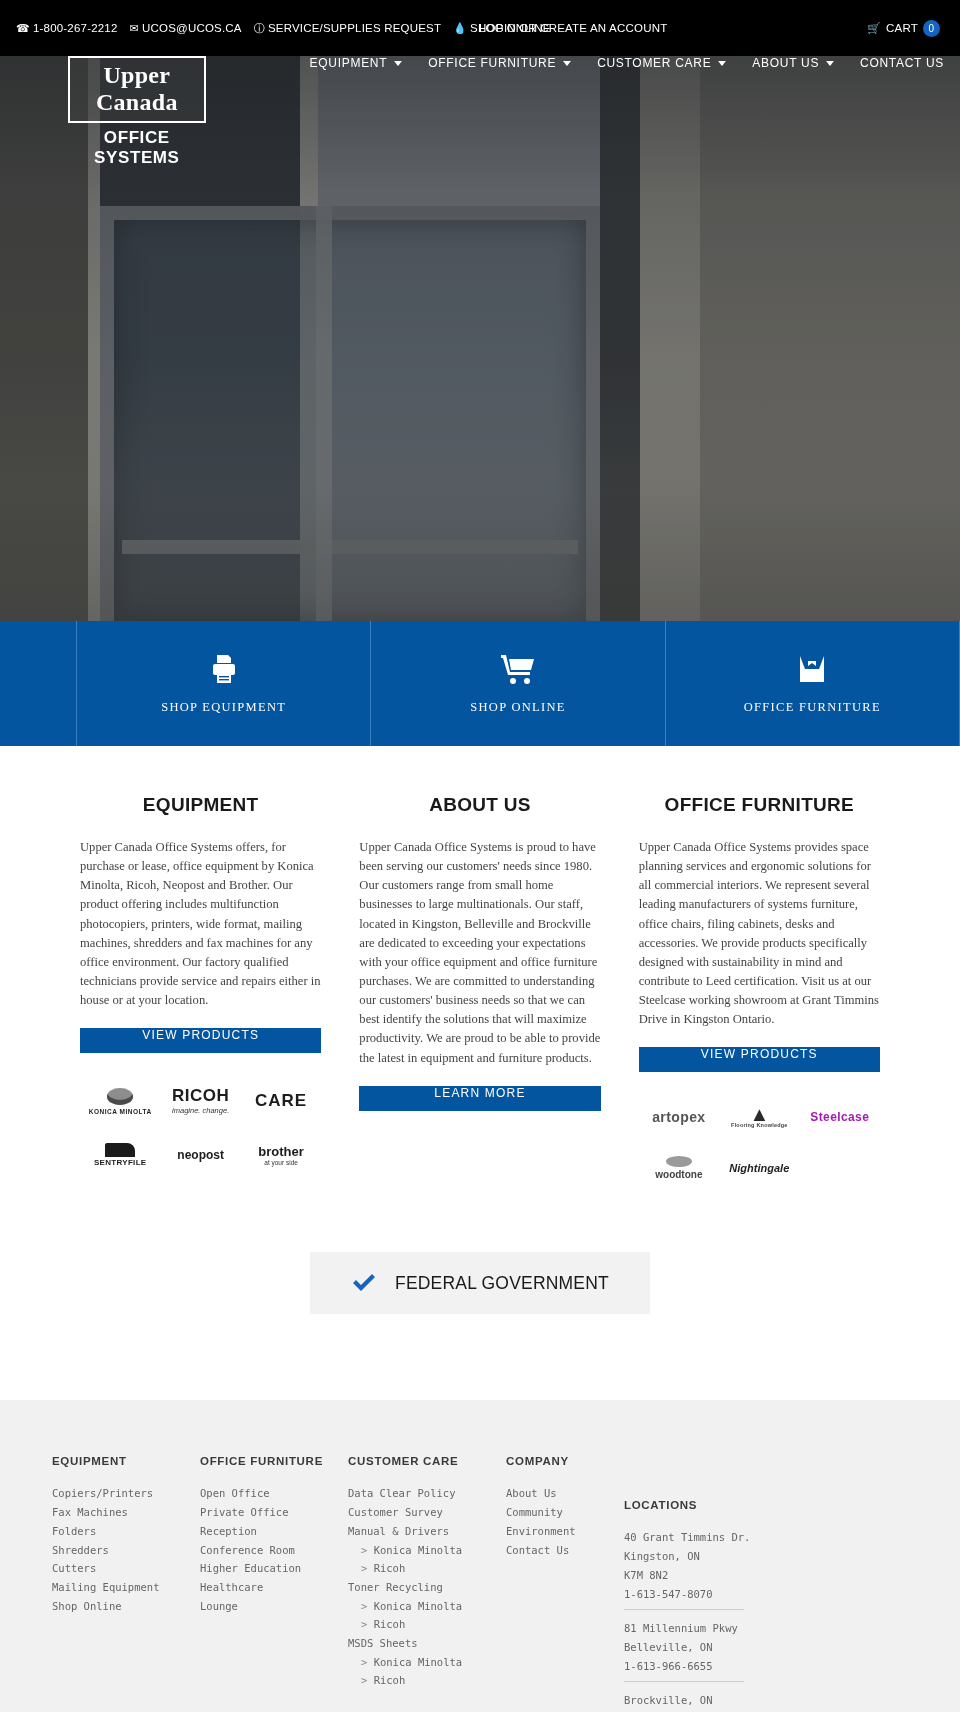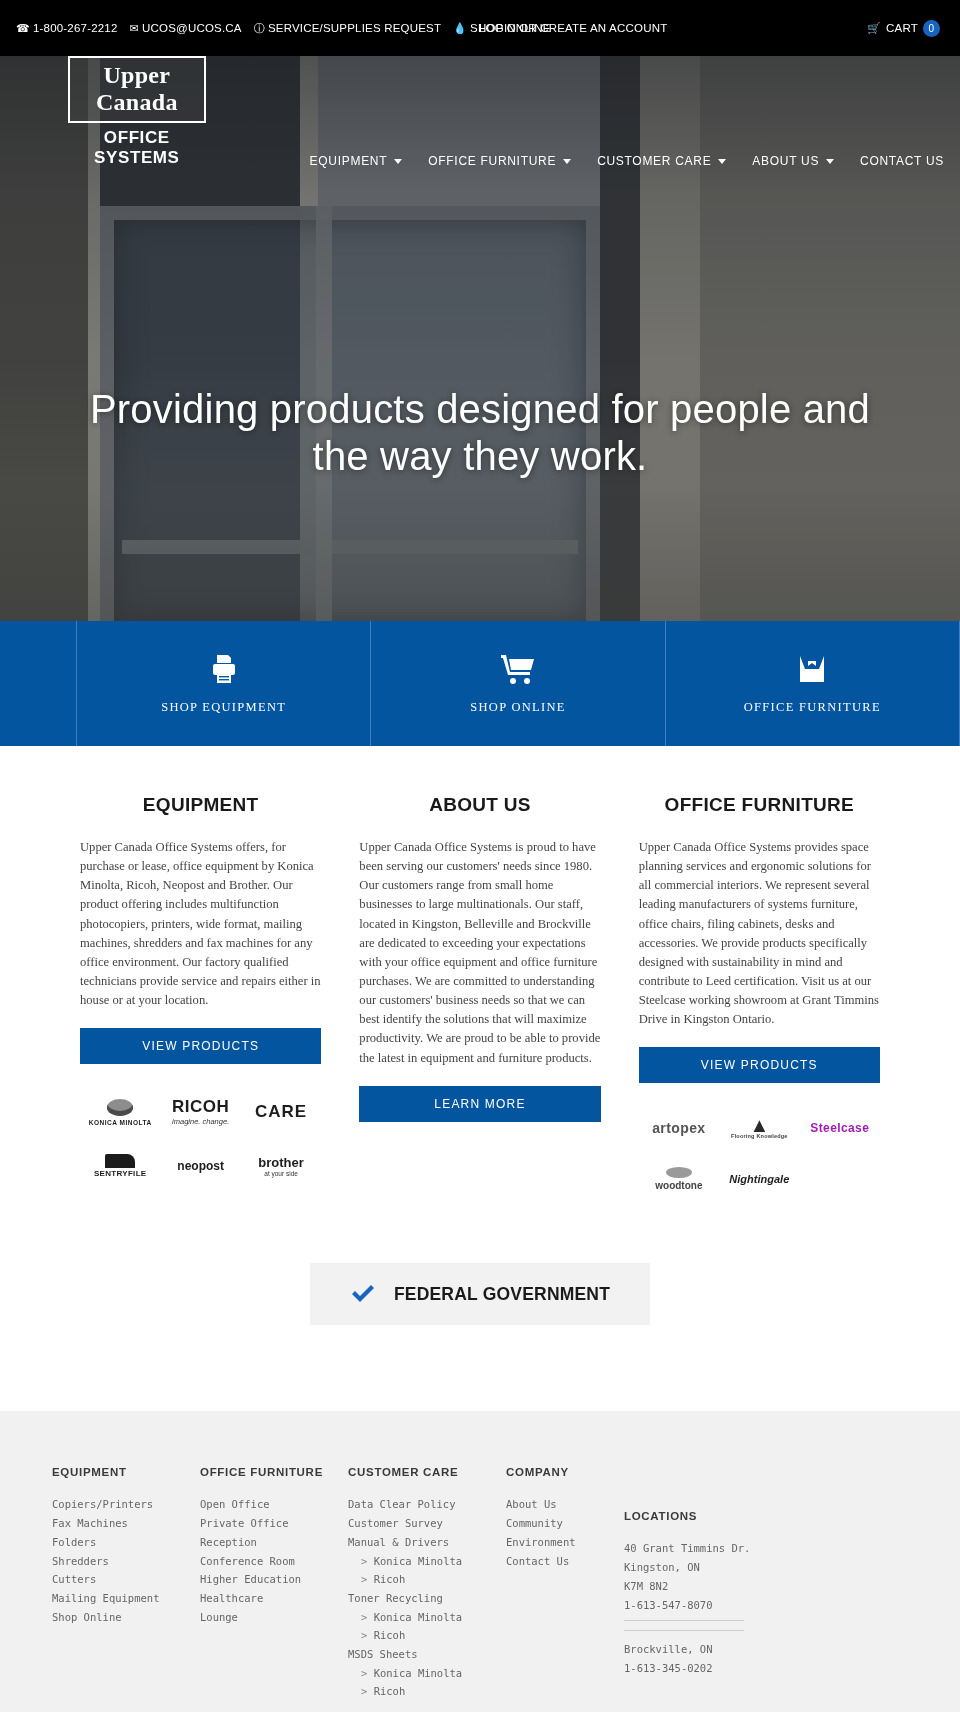--- a/index.html
+++ b/index.html
@@ -133,21 +133,21 @@
     text-shadow: 0 1px 6px rgba(0,0,0,0.45);
     padding: 0 60px;
   }
 
   
   .header {
     position: absolute;
     top: 0; left: 0; right: 16px;
     height: 112px;
     display: flex;
-    align-items: flex-end;
+    align-items: flex-start;
     z-index: 20;
   }
   .logo {
     margin-left: 68px;
     width: 152px;
     background: transparent;
   }
   .logo-top {
     border: 2px solid #ffffff;
     color: #ffffff;
@@ -240,21 +240,21 @@
     color: #444444;
     text-align: left;
   }
   .btn {
     display: block;
     background: #04559f;
     color: #ffffff;
     text-align: center;
     font-size: 12px;
     letter-spacing: 1.2px;
-    padding: 11px 0 11px;
+    padding: 0 0 11px;
     margin-top: 18px;
     cursor: pointer;
     border: none;
     width: 100%;
     font-family: "Liberation Sans", sans-serif;
   }
   .col.mid .btn { margin-top: 18px; }
 
   
   .brands {
@@ -313,21 +313,21 @@
     height: 62px;
     display: flex;
     align-items: center;
     justify-content: center;
     gap: 18px;
     cursor: pointer;
     max-width: 340px;
   }
   .promo-label {
     font-size: 17.5px;
-    font-weight: bold;
+    font-weight: normal;
     color: #1a1a1a;
     letter-spacing: .2px;
   }
   .promo svg { display: block; }
 
   
   .footer {
     margin-top: 86px;
     background: #f1f1f1;
     padding: 55px 52px 60px;
@@ -427,21 +427,20 @@
       <span class="nav-item">
         <span>ABOUT US</span>
         <i class="caret"></i>
       </span>
       <span class="nav-item">
         <span>CONTACT US</span>
       </span>
     </nav>
   </div>
 
-  <div class="hero-text">Providing products designed for people and the way they work.</div>
 </div>
 
 <div class="quickbar">
   <div class="qb-spacer"></div>
 
   <div class="qb-item">
     <span class="qb-icon">
       <svg width="34" height="34" viewBox="0 0 34 34" fill="#fff">
         <path d="M10 3h11l3 3v5H10z"></path>
         <rect x="6" y="12" width="22" height="11" rx="2"></rect>
@@ -603,20 +602,25 @@
     <h4>LOCATIONS</h4>
 
     <div class="addr">
       <span class="line">40 Grant Timmins Dr.</span>
       <span class="line">Kingston, ON</span>
       <span class="line">K7M 8N2</span>
       <span class="line">1-613-547-8070</span>
     </div>
     <hr class="addr-rule">
 
+    <div class="addr">
+      <span class="line">81 Millennium Pkwy</span>
+      <span class="line">Belleville, ON</span>
+      <span class="line">1-613-966-6655</span>
+    </div>
     <hr class="addr-rule">
 
     <div class="addr">
       <span class="line">Brockville, ON</span>
       <span class="line">1-613-345-0202</span>
     </div>
   </div>
 </div>
 
 </body></html>

